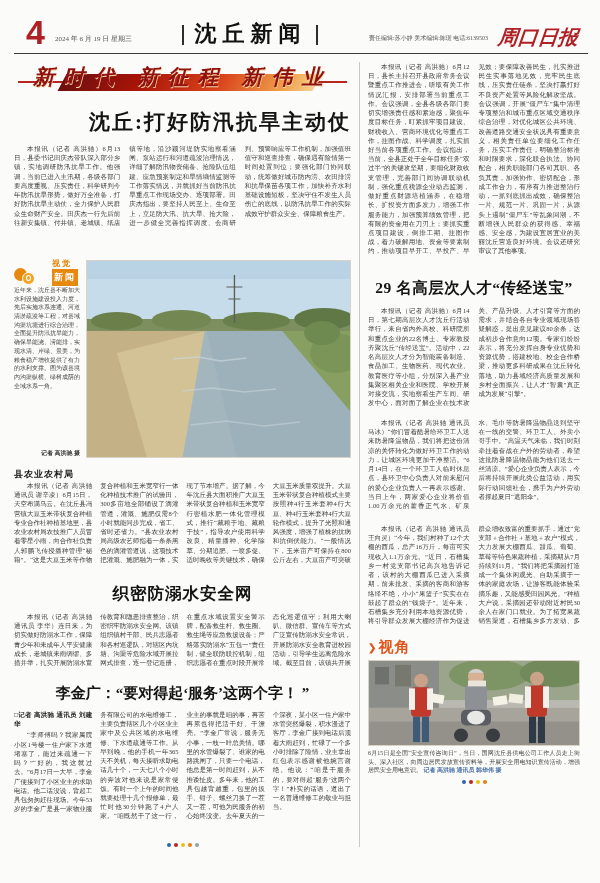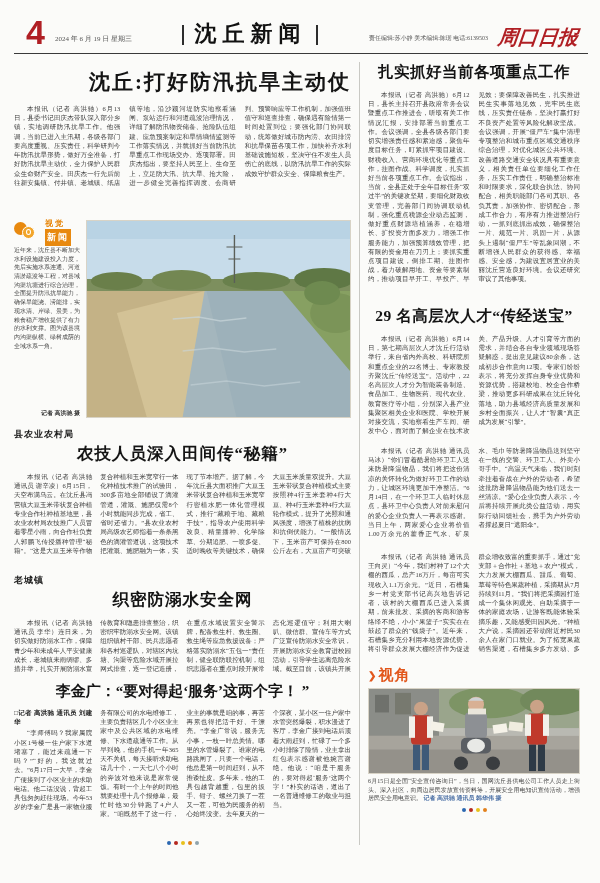--- a/index.html
+++ b/index.html
@@ -40,38 +40,38 @@
 
   .body-txt { font-size:6.5px; line-height:1.42; color:#3c3c3c; text-align:justify; overflow:hidden; }
   .body-txt p { text-indent:2em; }
   .cols3 { column-count:3; column-gap:9px; height:100px; }
   .cols4 { column-count:4; column-gap:8px; }
   .cols2 { column-count:2; column-gap:9px; }
 
   
   .photo-row { display:flex; margin:16px 0 10px 0; height:198px; }
   .photo-side { width:72px; padding-right:6px; display:flex; flex-direction:column; }
-  .vn-logo { display:flex; align-items:flex-start; gap:9px; margin-bottom:0; }
+  .vn-logo { display:flex; align-items:flex-end; gap:16px; margin-bottom:0; }
   .vn-icon { position:relative; width:22px; height:20px; flex:none; }
   .vn-icon .c1 { position:absolute; left:0; top:2px; width:13px; height:13px; border-radius:50%; background:#e8890f; }
   .vn-icon .c2 { position:absolute; left:8px; top:6px; width:13px; height:13px; border-radius:50%; background:#f2a52a; border:1.5px solid #fff; }
   .vn-icon .ring { position:absolute; left:12px; top:9px; width:5px; height:6px; border-radius:50%; border:1.5px solid #fff; }
   .vn-text { display:flex; flex-direction:column; line-height:1; }
   .vn-t1 { font-size:8px; font-weight:bold; color:#e8890f; letter-spacing:2px; }
   .vn-t2 { font-size:9px; font-weight:bold; color:#fff; background:#e8890f; padding:4px 2px; letter-spacing:2px; margin-top:1px; }
   .photo-cap { font-size:6px; line-height:1.45; color:#444; text-align:justify; flex:1; overflow:hidden; }
   .photo-credit { font-size:6px; color:#333; text-align:right; margin-top:3px; font-weight:bold; }
   .canal { flex:1; height:198px; border:1px solid #d8d3c6; }
 
   
   .kicker { font-size:9px; font-weight:bold; color:#1a1a1a; letter-spacing:1px; }
   .sub-title { text-align:center; font-size:16.5px; font-weight:bold; color:#141414; letter-spacing:1px; margin:2px 0 7px 0; }
   .farm-body { height:92px; margin-bottom:10px; }
   .drown-body { height:56px; margin-bottom:8px; }
-  .svc-title { text-align:center; font-size:15px; font-weight:bold; color:#141414; margin:8px 0 7px 0; }
+  .svc-title { text-align:center; font-size:15px; font-weight:bold; color:#141414; margin:16px 0 7px 0; }
   .svc-body { height:128px; }
   .byline { font-weight:bold; color:#222; display:block; text-indent:0; margin-bottom:2px; }
 
   
   .r-title { text-align:center; font-size:15.5px; font-weight:bold; color:#141414; letter-spacing:0.5px; margin-bottom:7px; }
   .work-body { height:204px; margin-bottom:12px; }
   .talent-body { height:102px; margin-bottom:10px; }
   .cool-body { height:98px; margin-bottom:8px; }
   .fruit-body { height:108px; margin-bottom:6px; }
 
@@ -103,20 +103,25 @@
     <div class="hright">
       <span class="editors">责任编辑:苏小静  美术编辑:陈琚  电话:6139503</span>
       <span class="masthead">周口日报</span>
     </div>
   </div>
 
   <div class="main">
 
     <div class="colL">
 
+      <div class="banner">
+        <div class="line"></div>
+        <div class="ribbon"></div>
+        <div class="btext">新时代 新征程 新伟业</div>
+      </div>
 
       <div>
         <div class="lead-title">沈丘:打好防汛抗旱主动仗</div>
         <div class="body-txt cols3">
           <p>本报讯（记者 高洪驰）6月13日，县委书记田庆杰带队深入部分乡镇，实地调研防汛抗旱工作。他强调，当前已进入主汛期，各级各部门要高度重视、压实责任，科学研判今年防汛抗旱形势，做好万全准备，打好防汛抗旱主动仗，全力保护人民群众生命财产安全。田庆杰一行先后前往新安集镇、付井镇、老城镇、纸店镇等地，沿沙颍河堤防实地察看涵闸、泵站运行和河道疏浚治理情况，详细了解防汛物资储备、抢险队伍组建、应急预案制定和旱情墒情监测等工作落实情况，并就抓好当前防汛抗旱重点工作现场交办、逐项部署。田庆杰指出，要坚持人民至上、生命至上，立足防大汛、抗大旱、抢大险，进一步健全完善指挥调度、会商研判、预警响应等工作机制，加强值班值守和巡查排查，确保遇有险情第一时间处置到位；要强化部门协同联动，统筹做好城市防内涝、农田排涝和抗旱保苗各项工作，加快补齐水利基础设施短板，坚决守住不发生人员伤亡的底线，以防汛抗旱工作的实际成效守护群众安全、保障粮食生产。</p>
         </div>
       </div>
 
       <div class="photo-row">
         <div class="photo-side">
@@ -155,28 +160,26 @@
           <line x1="140" y1="26" x2="156" y2="26" stroke="#5a5f58" stroke-width="1"></line>
           <line x1="142" y1="38" x2="154" y2="38" stroke="#5a5f58" stroke-width="1"></line>
           <polyline points="86,98 112,96 134,100 160,97" stroke="#c9d6da" stroke-width="1.4" fill="none" opacity="0.7"></polyline>
           <polyline points="96,130 126,127 158,131 190,128" stroke="#c9d6da" stroke-width="1.4" fill="none" opacity="0.6"></polyline>
           <polyline points="104,164 140,160 178,165 214,161" stroke="#c9d6da" stroke-width="1.4" fill="none" opacity="0.55"></polyline>
         </svg>
       </div>
 
       <div>
         <div class="kicker">县农业农村局</div>
-        <div class="sub-title">农技人员深入田间传“秘籍”</div>
         <div class="body-txt cols4 farm-body">
           <p>本报讯（记者 高洪驰 通讯员 谢辛凌）6月15日，天空布满乌云。在沈丘县冯营镇大豆玉米带状复合种植专业合作社种植基地里，县农业农村局农技推广人员冒着零星小雨，向合作社负责人郭鹏飞传授播种管理“秘籍”。“这是大豆玉米等作物复合种植和玉米宽窄行一体化种植技术推广的试验田，300多亩地全部铺设了滴灌管道，灌溉、施肥仅需8个小时就能同步完成，省工、省时还省力。”县农业农村局高级农艺师指着一条条黑色的滴灌管道说，这项技术把灌溉、施肥融为一体，实现了节本增产。据了解，今年沈丘县大面积推广大豆玉米带状复合种植和玉米宽窄行密植水肥一体化管理模式，推行“藏粮于地、藏粮于技”，指导农户使用科学改良、精量播种、化学除草、分期追肥、一喷多促、适时晚收等关键技术，确保大豆玉米质量双提升。大豆玉米带状复合种植模式主要按照种4行玉米套种4行大豆、种4行玉米套种4行大豆轮作模式，提升了光照和通风强度，增强了植株的抗病和抗倒伏能力。“一般情况下，玉米亩产可保持在800公斤左右，大豆亩产可突破150公斤。”截至目前，县农业农村局共组织农技人员600余人次深入田间地头，举办培训班30余场次，引导群众采取大豆玉米带状复合种植和玉米宽窄行密植水肥一体化管理模式3.2万亩，受益种植户600余户。</p>
         </div>
       </div>
 
       <div>
-        <div class="kicker">老城镇</div>
         <div class="sub-title">织密防溺水安全网</div>
         <div class="body-txt cols4 drown-body">
           <p>本报讯（记者 高洪驰 通讯员 李华）连日来，为切实做好防溺水工作，保障青少年和未成年人平安健康成长，老城镇未雨绸缪、多措并举，扎实开展防溺水宣传教育和隐患排查整治，织密织牢防溺水安全网。该镇组织镇村干部、民兵志愿者和各村巡逻队，对辖区内坑塘、沟渠等危险水域开展拉网式排查，逐一登记造册，在重点水域设置安全警示牌，配备救生杆、救生圈、救生绳等应急救援设备；严格落实防溺水“五包一”责任制，健全联防联控机制，组织志愿者在重点时段开展常态化巡逻值守；利用大喇叭、微信群、宣传车等方式广泛宣传防溺水安全常识，开展防溺水安全教育进校园活动，引导学生远离危险水域。截至目前，该镇共开展防溺水宣传活动40余场次，悬挂宣传横幅300余条，排查整治隐患点80余处，设置警示牌130余个。</p>
         </div>
       </div>
 
       <div>
         <div class="svc-title">李金广：“要对得起‘服务’这两个字！ ”</div>
         <div class="body-txt cols4 svc-body">
           <span class="byline">□记者 高洪驰 通讯员 刘建华</span>
@@ -188,21 +191,20 @@
             <i class="d3"></i>
             <i class="d4"></i>
             <i class="d5"></i>
         </div>
       </div>
     </div>
 
     <div class="colR">
 
       <div>
-        <div class="r-title">扎实抓好当前各项重点工作</div>
         <div class="body-txt cols2 work-body">
           <p>本报讯（记者 高洪驰）6月12日，县长主持召开县政府常务会议暨重点工作推进会，听取有关工作情况汇报，安排部署当前重点工作。会议强调，全县各级各部门要切实增强责任感和紧迫感，聚焦年度目标任务，盯紧抓牢项目建设、财税收入、营商环境优化等重点工作，挂图作战、科学调度，扎实抓好当前各项重点工作。会议指出，当前，全县正处于全年目标任务“双过半”的关键攻坚期，要细化财政收支管理，完善部门间协调联动机制，强化重点税源企业动态监测，做好重点财源培植涵养，在稳增长、扩投资方面多发力，增强工作服务能力，加强预算绩效管理，把有限的资金用在刀刃上；要抓实重点项目建设，倒排工期、挂图作战，着力破解用地、资金等要素制约，推动项目早开工、早投产、早见效；要保障改善民生，扎实推进民生实事落地见效，兜牢民生底线，压实责任链条，坚决打赢打好不良资产处置等风险化解攻坚战。会议强调，开展“僵尸车”集中清理专项整治和城市重点区域交通秩序综合治理，对优化城区公共环境、改善道路交通安全状况具有重要意义，相关责任单位要细化工作任务，压实工作责任，明确整治标准和时限要求，深化联合执法、协同配合，相关职能部门各司其职、各负其责，加强协作、密切配合，形成工作合力，有序有力推进整治行动，一抓到底抓出成效，确保整治一片、规范一片、巩固一片，从源头上遏制“僵尸车”等乱象回潮，不断增强人民群众的获得感、幸福感、安全感，为建设宜居宜业的美丽沈丘营造良好环境。会议还研究审议了其他事项。</p>
         </div>
       </div>
 
       <div>
         <div class="r-title">29 名高层次人才“传经送宝”</div>
         <div class="body-txt cols2 talent-body">
           <p>本报讯（记者 高洪驰）6月14日，第七期高层次人才沈丘行活动举行，来自省内外高校、科研院所和重点企业的22名博士、专家教授齐聚沈丘“传经送宝”。活动中，22名高层次人才分为智能装备制造、食品加工、生物医药、现代农业、教育医疗等小组，分别深入县产业集聚区相关企业和医院、学校开展对接交流，实地察看生产车间、研发中心，面对面了解企业在技术攻关、产品升级、人才引育等方面的需求，并结合各自专业领域现场答疑解惑，提出意见建议80余条，达成初步合作意向12项。专家们纷纷表示，将充分发挥自身专业优势和资源优势，搭建校地、校企合作桥梁，推动更多科研成果在沈丘转化落地，助力县域经济高质量发展和乡村全面振兴，让人才“智囊”真正成为发展“引擎”。</p>
         </div>

